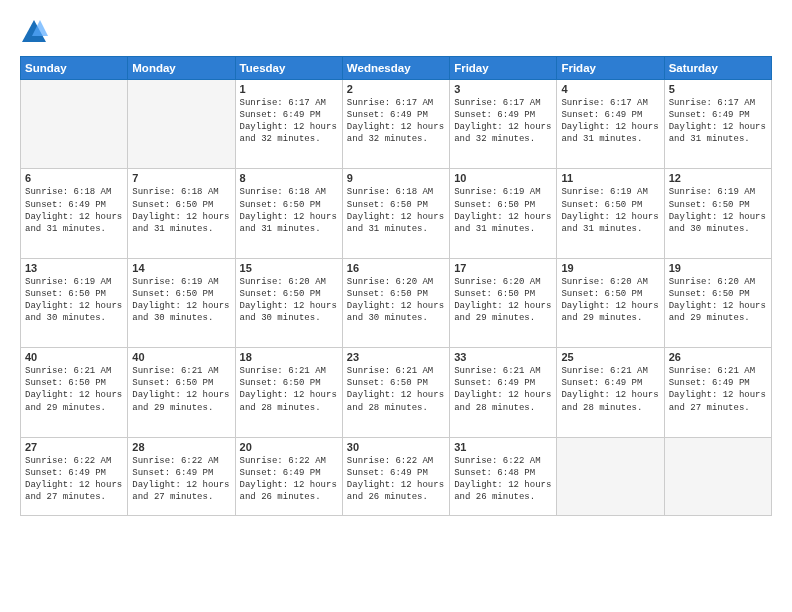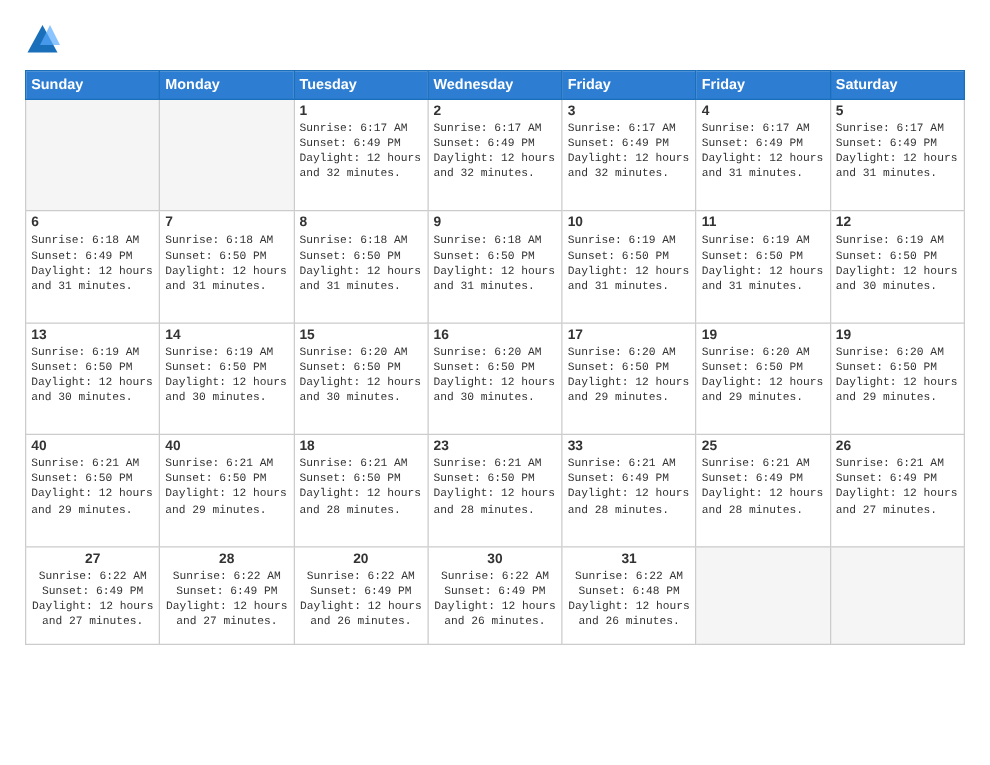--- a/index.html
+++ b/index.html
@@ -88,21 +88,20 @@
       display: block;
     }
     .cell-text {
       font-size: 9px;
       line-height: 1.35;
       color: #333;
       font-family: Liberation Mono, monospace;
     }
     .calendar tr:last-child td {
       height: 72px;
-      text-align: center;
     }
   </style>
 </head>
 <body>
 
 <div class="page">
   <div class="header">
     <div class="logo">
       <svg class="logo-icon" viewBox="0 0 28 28">
         <polygon points="14,2 26,24 2,24" fill="#1a6fba"></polygon>

